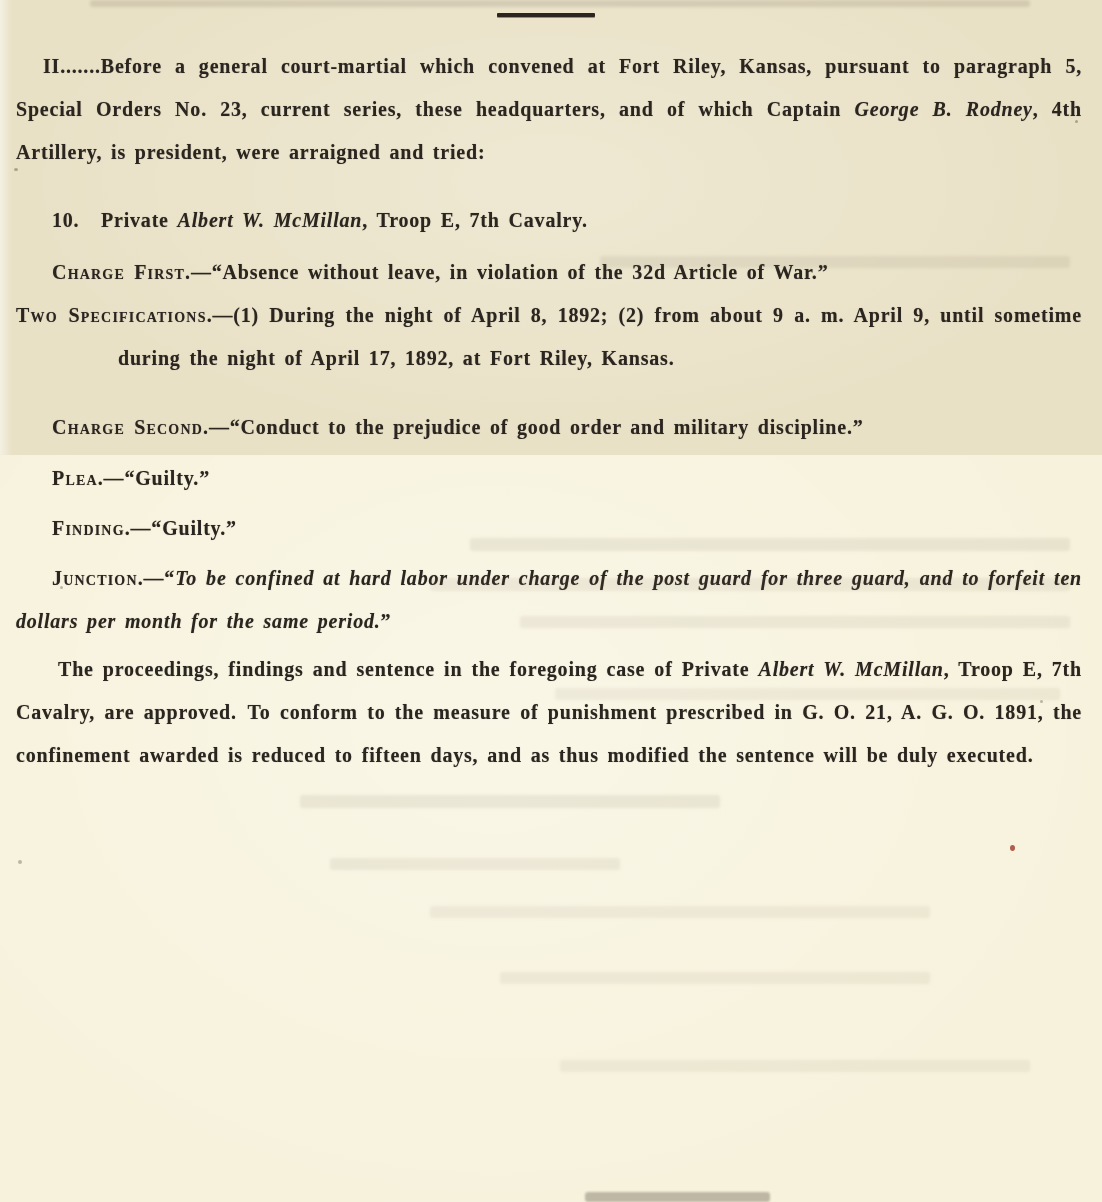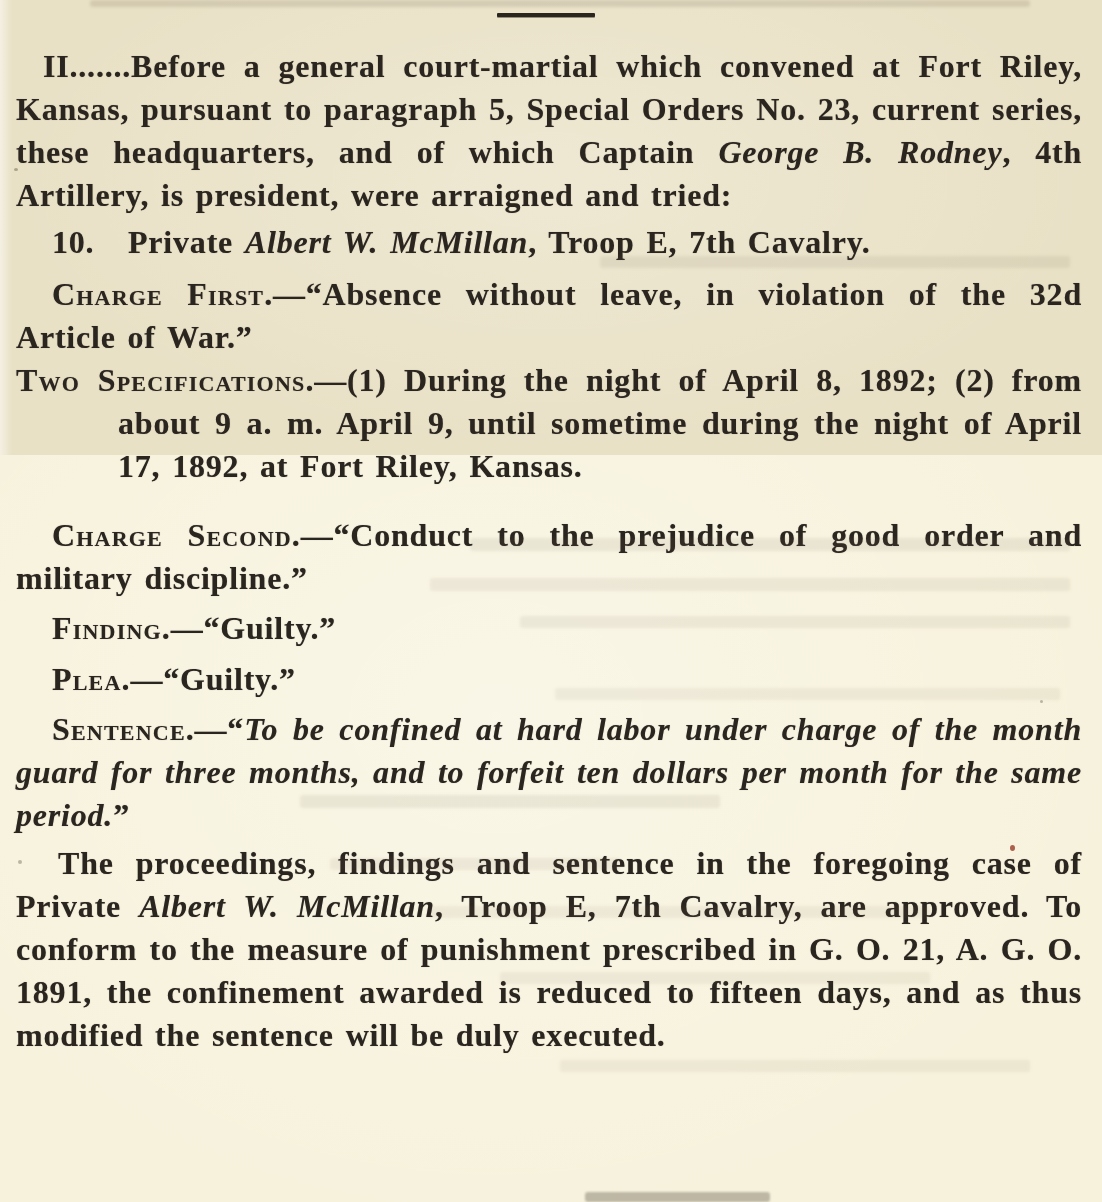--- a/index.html
+++ b/index.html
@@ -20,26 +20,26 @@
     background:
       radial-gradient(ellipse at 45% 35%, rgba(255,255,252,.35), rgba(0,0,0,0) 75%),
       #f7f2dc;
   }
   .content{position:relative;padding:0 20px 0 16px;}
   .rule{
     width:98px;height:4px;background:#2b2520;border-radius:1px;
     margin:13px 0 0 481px;box-shadow:0 1px 0 rgba(43,37,32,.45);
   }
   p{
-    margin:0;text-align:justify;font-size:32px;line-height:43px;
+    margin:0;text-align:justify;font-size:20px;line-height:43px;
     letter-spacing:.8px;word-spacing:3px;
     text-shadow:0 0 1px rgba(43,37,32,.38);
   }
   .p-intro{margin-top:28px;text-indent:27px;}
-  .p-item{margin-top:4px;text-indent:36px;}
+  .p-item{margin-top:25px;text-indent:36px;}
   .p-head{text-indent:36px;}
   .p-spec{padding-left:102px;text-indent:-102px;}
   p[data-name="charge-first-paragraph"]{margin-top:9px;font-family:Liberation Serif, serif;}
   p[data-name="specifications-first-paragraph"]{}
   p[data-name="charge-second-paragraph"]{margin-top:26px;}
   p[data-name="specifications-second-paragraph"]{margin-top:14px;}
   p[data-name="plea-paragraph"]{margin-top:8px;}
   p[data-name="finding-paragraph"]{margin-top:7px;}
   p[data-name="sentence-paragraph"]{margin-top:7px;}
   .p-action{margin-top:5px;text-indent:42px;}
@@ -57,23 +57,23 @@
   <div class="bg-bottom" data-name="scan-fragment-bottom-background"></div>
 
   <div class="content" data-name="document-text-column">
     <div class="rule" data-name="section-divider-rule"></div>
 
     <p class="p-intro" data-name="intro-paragraph"><span class="run" data-name="text-run">II.......Before a general court-martial which convened at Fort Riley, Kansas, pursuant to paragraph 5, Special Orders No. 23, current series, these headquarters, and of which Captain </span><span class="run-i" data-name="text-run">George B. Rodney</span><span class="run" data-name="text-run">, 4th Artillery, is president, were arraigned and tried:</span></p>
     <p class="p-item" data-name="case-number-paragraph"><span class="run" data-name="text-run">10.  Private </span><span class="run-i" data-name="text-run">Albert W. McMillan</span><span class="run" data-name="text-run">, Troop E, 7th Cavalry.</span></p>
     <p class="p-head" data-name="charge-first-paragraph"><span class="run-sc" data-name="text-run">Charge First</span><span class="run" data-name="text-run">.—“Absence without leave, in violation of the 32d Article of War.”</span></p>
     <p class="p-spec" data-name="specifications-first-paragraph"><span class="run-sc" data-name="text-run">Two Specifications</span><span class="run" data-name="text-run">.—(1) During the night of April 8, 1892; (2) from about 9 a. m. April 9, until sometime during the night of April 17, 1892, at Fort Riley, Kansas.</span></p>
     <p class="p-head" data-name="charge-second-paragraph"><span class="run-sc" data-name="text-run">Charge Second</span><span class="run" data-name="text-run">.—“Conduct to the prejudice of good order and military discipline.”</span></p>
+    <p class="p-head" data-name="plea-paragraph"><span class="run-sc" data-name="text-run">Plea</span><span class="run" data-name="text-run">.—“Guilty.”</span></p>
     <p class="p-head" data-name="finding-paragraph"><span class="run-sc" data-name="text-run">Finding</span><span class="run" data-name="text-run">.—“Guilty.”</span></p>
-    <p class="p-head" data-name="plea-paragraph"><span class="run-sc" data-name="text-run">Plea</span><span class="run" data-name="text-run">.—“Guilty.”</span></p>
-    <p class="p-head" data-name="sentence-paragraph"><span class="run-sc" data-name="text-run">Sentence</span><span class="run" data-name="text-run">.—“</span><span class="run-i" data-name="text-run">To be confined at hard labor under charge of the month guard for three months, and to forfeit ten dollars per month for the same period.</span><span class="run" data-name="text-run">”</span></p>
+    <p class="p-head" data-name="sentence-paragraph"><span class="run-sc" data-name="text-run">Junction</span><span class="run" data-name="text-run">.—“</span><span class="run-i" data-name="text-run">To be confined at hard labor under charge of the post guard for three guard, and to forfeit ten dollars per month for the same period.</span><span class="run" data-name="text-run">”</span></p>
     <p class="p-action" data-name="action-paragraph"><span class="run" data-name="text-run">The proceedings, findings and sentence in the foregoing case of Private </span><span class="run-i" data-name="text-run">Albert W. McMillan</span><span class="run" data-name="text-run">, Troop E, 7th Cavalry, are approved. To conform to the measure of punishment prescribed in G. O. 21, A. G. O. 1891, the confinement awarded is reduced to fifteen days, and as thus modified the sentence will be duly executed.</span></p>
   </div>
 
   <div class="ghost" data-name="bleed-through-ghost" style="left:90px;top:0;width:940px;height:7px;background:rgba(110,100,75,.18);"></div>
   <div class="ghost" data-name="bleed-through-ghost" style="left:600px;top:256px;width:470px;height:12px;background:rgba(110,100,75,.10);"></div>
   <div class="ghost" data-name="bleed-through-ghost" style="left:470px;top:538px;width:600px;height:13px;background:rgba(110,100,75,.10);"></div>
   <div class="ghost" data-name="bleed-through-ghost" style="left:430px;top:578px;width:640px;height:13px;background:rgba(110,100,75,.09);"></div>
   <div class="ghost" data-name="bleed-through-ghost" style="left:520px;top:616px;width:550px;height:12px;background:rgba(110,100,75,.09);"></div>
   <div class="ghost" data-name="bleed-through-ghost" style="left:555px;top:688px;width:505px;height:12px;background:rgba(110,100,75,.08);"></div>
   <div class="ghost" data-name="bleed-through-ghost" style="left:300px;top:795px;width:420px;height:13px;background:rgba(110,100,75,.10);"></div>

